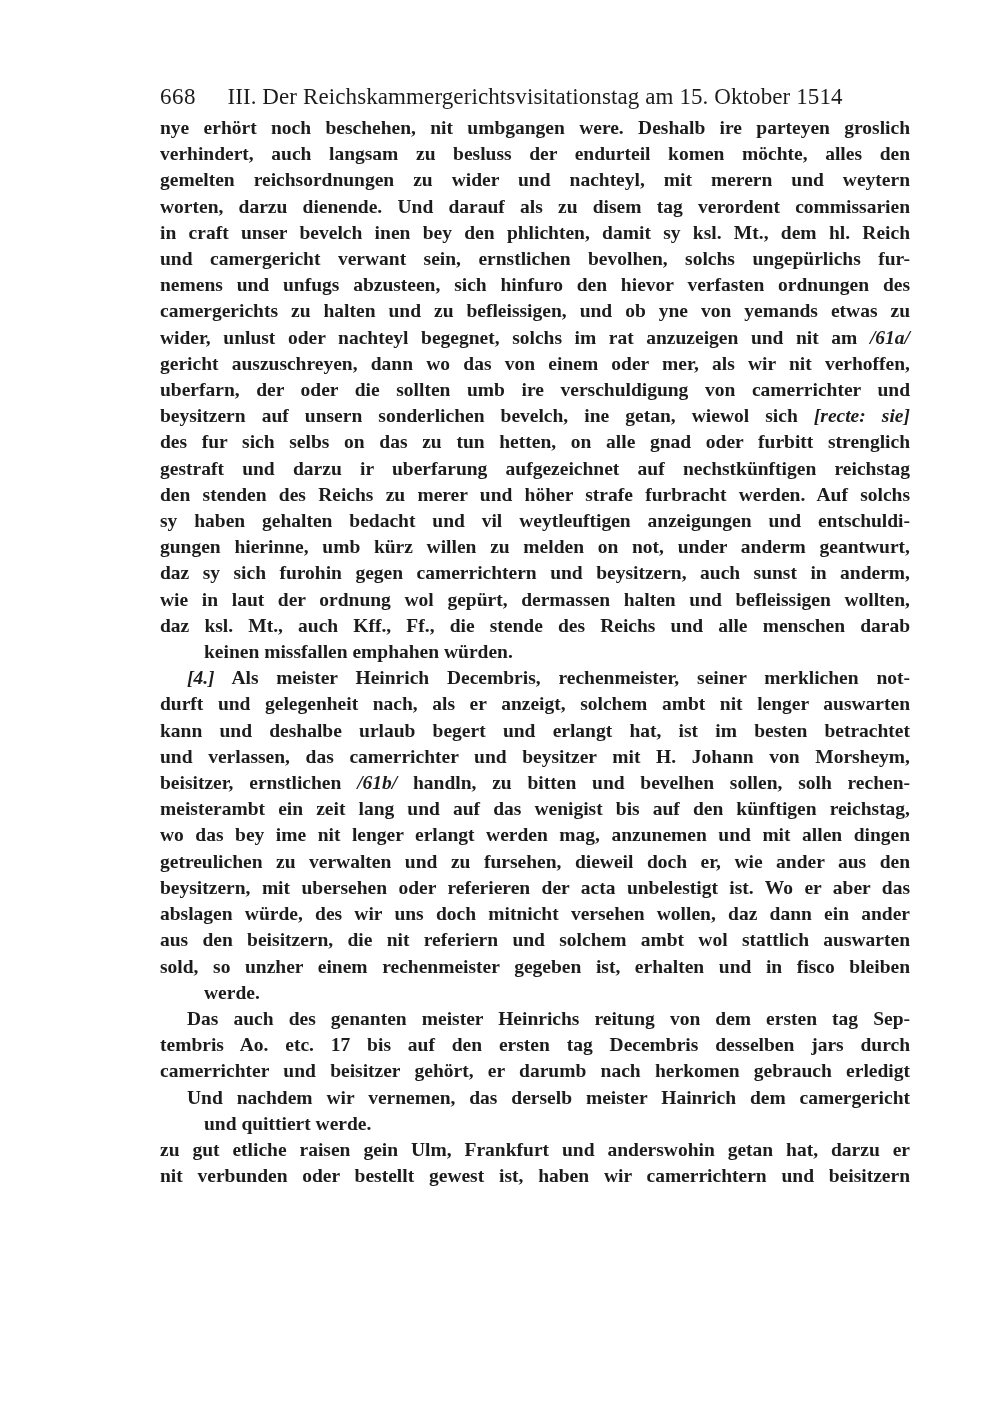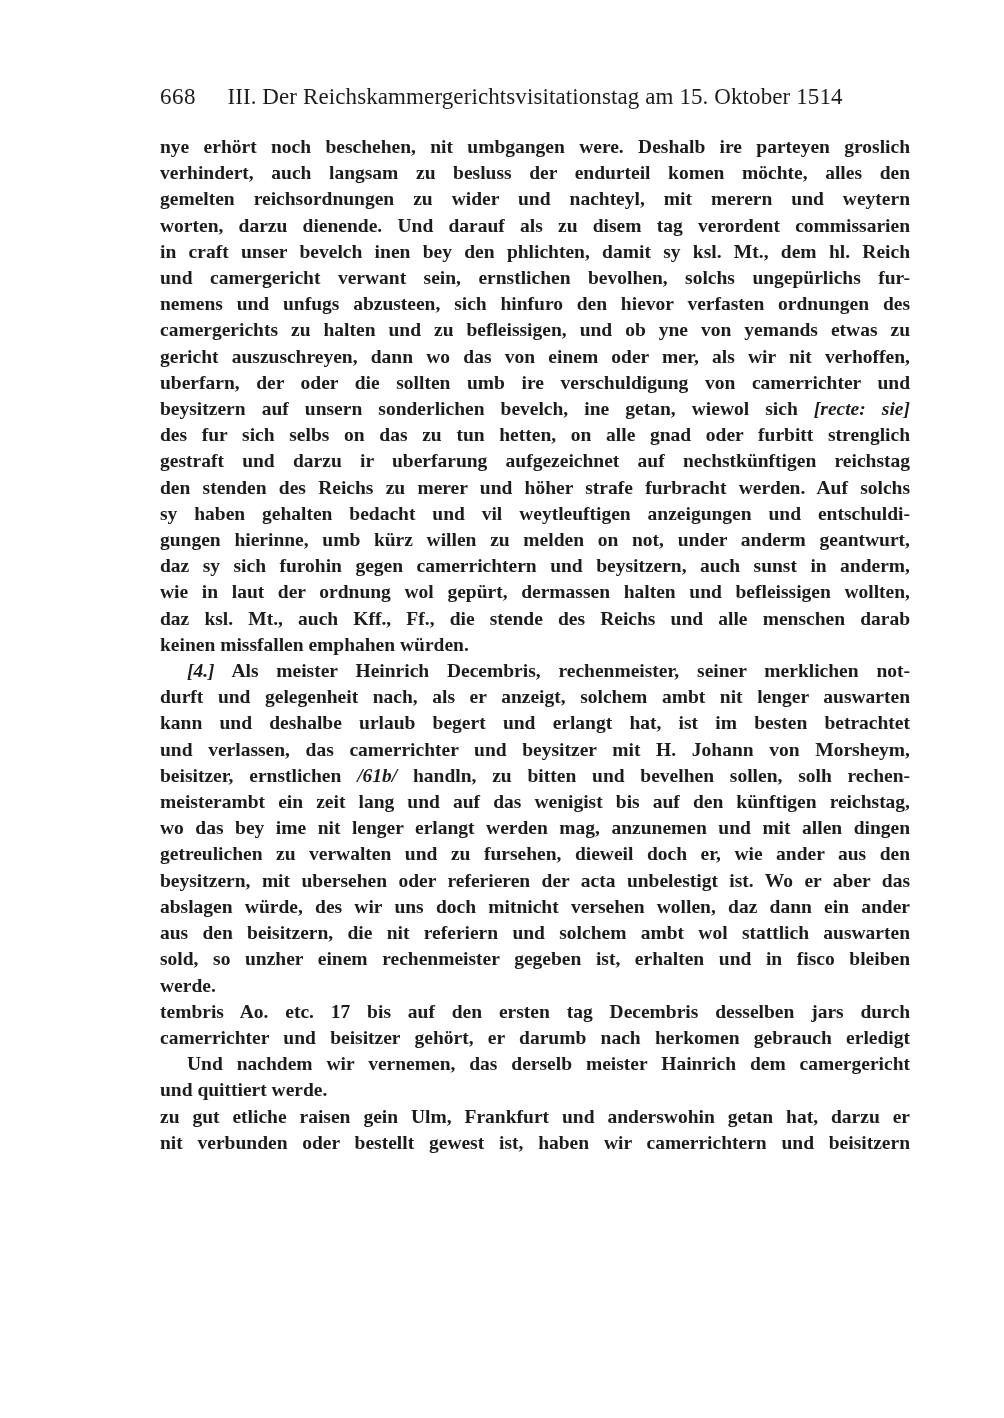--- a/index.html
+++ b/index.html
@@ -15,21 +15,21 @@
   }
   .column {
     position: absolute;
     left: 160px;
     top: 84px;
     width: 750px;
   }
   .page-header {
     position: relative;
     height: 26px;
-    margin-bottom: 24px;
+    margin-bottom: 5px;
   }
   .pagenum {
     position: absolute;
     left: 0;
     top: 0;
     font-size: 23px;
     letter-spacing: 0.5px;
   }
   .running-title {
     display: block;
@@ -39,21 +39,21 @@
   }
   .text-body {
     font-size: 19.5px;
     line-height: 26.2px;
   }
   .line {
     text-align: justify;
     text-align-last: justify;
     font-weight: bold;
   }
-  .line.end { text-align-last: left; }
+  .line.end { text-align-last: left; margin-left: 44px; }
   .line.indent { text-indent: 27px; }
   .it { font-style: italic; }
 </style>
 </head>
 <body>
 
 <div class="page">
   <div class="column">
     <div class="page-header">
       <span class="pagenum">668</span>
@@ -61,20 +61,21 @@
     </div>
     <div class="text-body" id="text-body">
         <div class="line"><span>nye erhört noch beschehen, nit umbgangen were. Deshalb ire parteyen groslich</span></div>
         <div class="line"><span>verhindert, auch langsam zu besluss der endurteil komen möchte, alles den</span></div>
         <div class="line"><span>gemelten reichsordnungen zu wider und nachteyl, mit merern und weytern</span></div>
         <div class="line"><span>worten, darzu dienende. Und darauf als zu disem tag verordent commissarien</span></div>
         <div class="line"><span>in craft unser bevelch inen bey den phlichten, damit sy ksl. Mt., dem hl. Reich</span></div>
         <div class="line"><span>und camergericht verwant sein, ernstlichen bevolhen, solchs ungepürlichs fur-</span></div>
         <div class="line"><span>nemens und unfugs abzusteen, sich hinfuro den hievor verfasten ordnungen des</span></div>
         <div class="line"><span>camergerichts zu halten und zu befleissigen, und ob yne von yemands etwas zu</span></div>
+        <div class="line"><span>wider, unlust oder nachteyl begegnet, solchs im rat anzuzeigen und nit am </span><span class="it">/61a/</span></div>
         <div class="line"><span>gericht auszuschreyen, dann wo das von einem oder mer, als wir nit verhoffen,</span></div>
         <div class="line"><span>uberfarn, der oder die sollten umb ire verschuldigung von camerrichter und</span></div>
         <div class="line"><span>beysitzern auf unsern sonderlichen bevelch, ine getan, wiewol sich </span><span class="it">[recte: sie]</span></div>
         <div class="line"><span>des fur sich selbs on das zu tun hetten, on alle gnad oder furbitt strenglich</span></div>
         <div class="line"><span>gestraft und darzu ir uberfarung aufgezeichnet auf nechstkünftigen reichstag</span></div>
         <div class="line"><span>den stenden des Reichs zu merer und höher strafe furbracht werden. Auf solchs</span></div>
         <div class="line"><span>sy haben gehalten bedacht und vil weytleuftigen anzeigungen und entschuldi-</span></div>
         <div class="line"><span>gungen hierinne, umb kürz willen zu melden on not, under anderm geantwurt,</span></div>
         <div class="line"><span>daz sy sich furohin gegen camerrichtern und beysitzern, auch sunst in anderm,</span></div>
         <div class="line"><span>wie in laut der ordnung wol gepürt, dermassen halten und befleissigen wollten,</span></div>
@@ -86,20 +87,21 @@
         <div class="line"><span>und verlassen, das camerrichter und beysitzer mit H. Johann von Morsheym,</span></div>
         <div class="line"><span>beisitzer, ernstlichen </span><span class="it">/61b/</span><span> handln, zu bitten und bevelhen sollen, solh rechen-</span></div>
         <div class="line"><span>meisterambt ein zeit lang und auf das wenigist bis auf den künftigen reichstag,</span></div>
         <div class="line"><span>wo das bey ime nit lenger erlangt werden mag, anzunemen und mit allen dingen</span></div>
         <div class="line"><span>getreulichen zu verwalten und zu fursehen, dieweil doch er, wie ander aus den</span></div>
         <div class="line"><span>beysitzern, mit ubersehen oder referieren der acta unbelestigt ist. Wo er aber das</span></div>
         <div class="line"><span>abslagen würde, des wir uns doch mitnicht versehen wollen, daz dann ein ander</span></div>
         <div class="line"><span>aus den beisitzern, die nit referiern und solchem ambt wol stattlich auswarten</span></div>
         <div class="line"><span>sold, so unzher einem rechenmeister gegeben ist, erhalten und in fisco bleiben</span></div>
         <div class="line end"><span>werde.</span></div>
+        <div class="line indent"><span>Das auch des genanten meister Heinrichs reitung von dem ersten tag Sep-</span></div>
         <div class="line"><span>tembris Ao. etc. 17 bis auf den ersten tag Decembris desselben jars durch</span></div>
         <div class="line"><span>camerrichter und beisitzer gehört, er darumb nach herkomen gebrauch erledigt</span></div>
         <div class="line indent"><span>Und nachdem wir vernemen, das derselb meister Hainrich dem camergericht</span></div>
         <div class="line end"><span>und quittiert werde.</span></div>
         <div class="line"><span>zu gut etliche raisen gein Ulm, Frankfurt und anderswohin getan hat, darzu er</span></div>
         <div class="line"><span>nit verbunden oder bestellt gewest ist, haben wir camerrichtern und beisitzern</span></div>
       </div>
   </div>
 </div>
 

